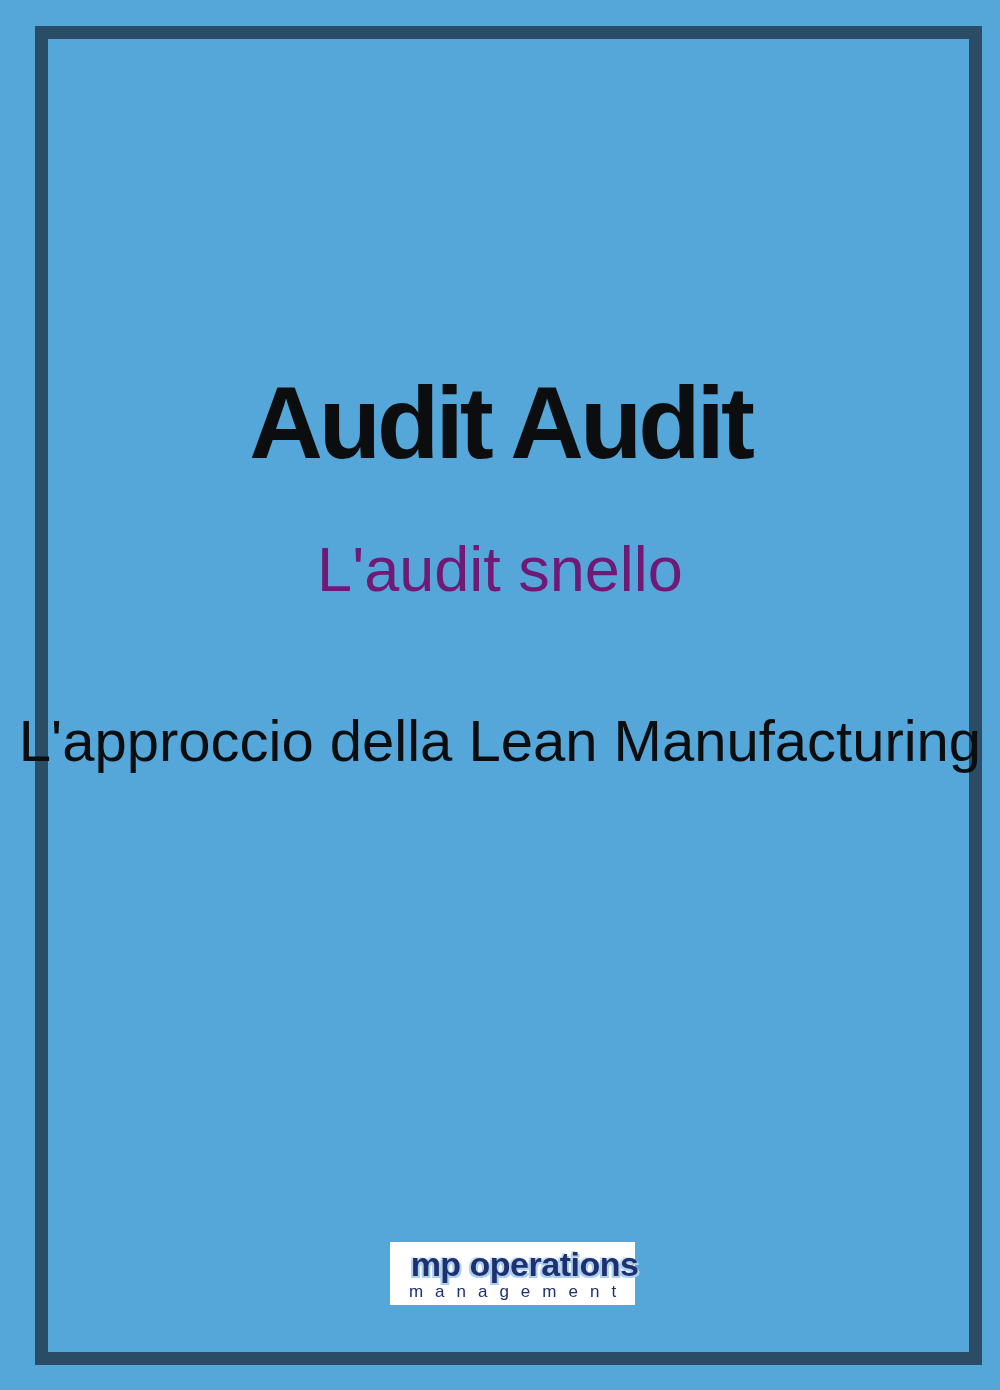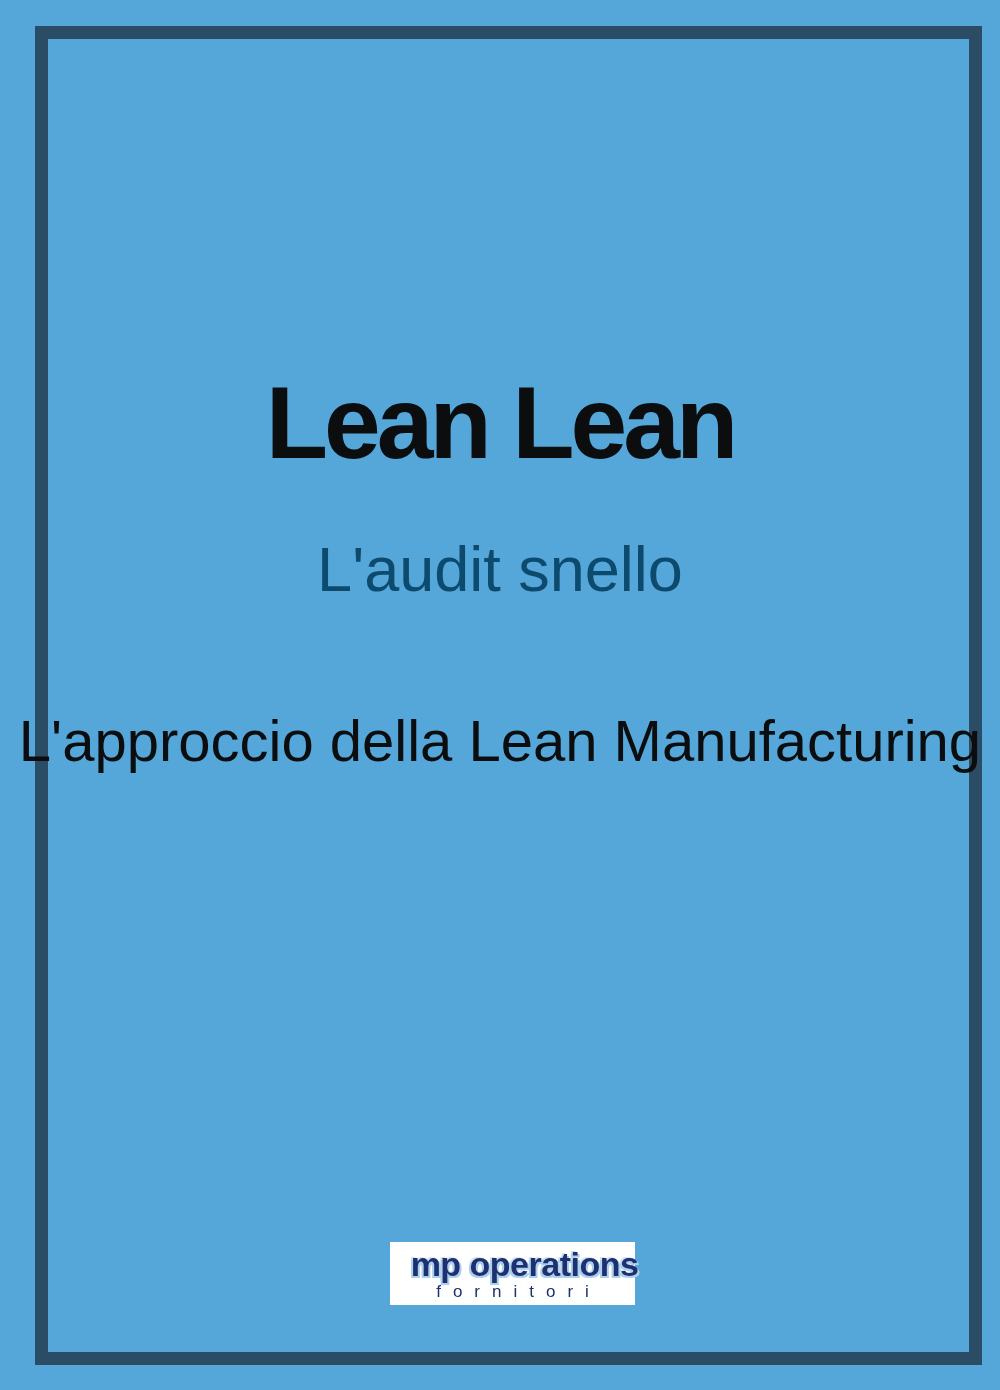--- a/index.html
+++ b/index.html
@@ -45,21 +45,21 @@
     position: absolute;
     left: 0;
     right: 0;
     top: 538px;
     margin: 0;
     text-align: center;
     font-family: "Liberation Sans", sans-serif;
     font-weight: normal;
     font-size: 63px;
     line-height: 1;
-    color: #0c4a6e;
+    color: #701a75;
   }
   .description {
     position: absolute;
     left: 0;
     right: 0;
     top: 714px;
     margin: 0;
     text-align: center;
     font-family: "Liberation Sans", sans-serif;
     font-size: 58px;
@@ -104,26 +104,26 @@
     white-space: nowrap;
   }
 </style>
 </head>
 <body>
 
 <div class="page">
 
   <div class="frame"></div>
 
-  <h1 class="title">Lean Lean</h1>
+  <h1 class="title">Audit Audit</h1>
 
   <h2 class="subtitle">L'audit snello</h2>
 
   <p class="description">
     <span class="desc-line">L'approccio della Lean Manufacturing</span>
   </p>
 
   <div class="logo-box">
     <div class="logo-wordmark">mp operations</div>
-    <div class="logo-subtext">fornitori</div>
+    <div class="logo-subtext">management</div>
   </div>
 
 </div>
 
 </body></html>

